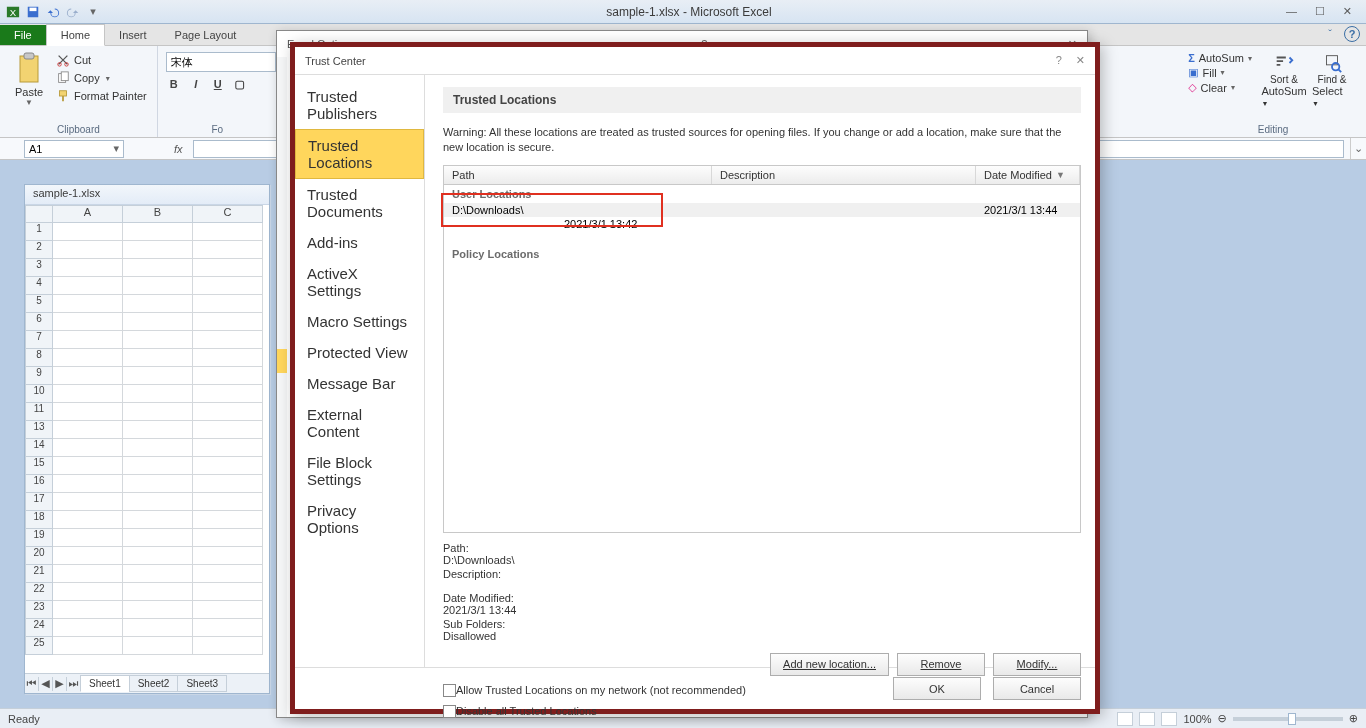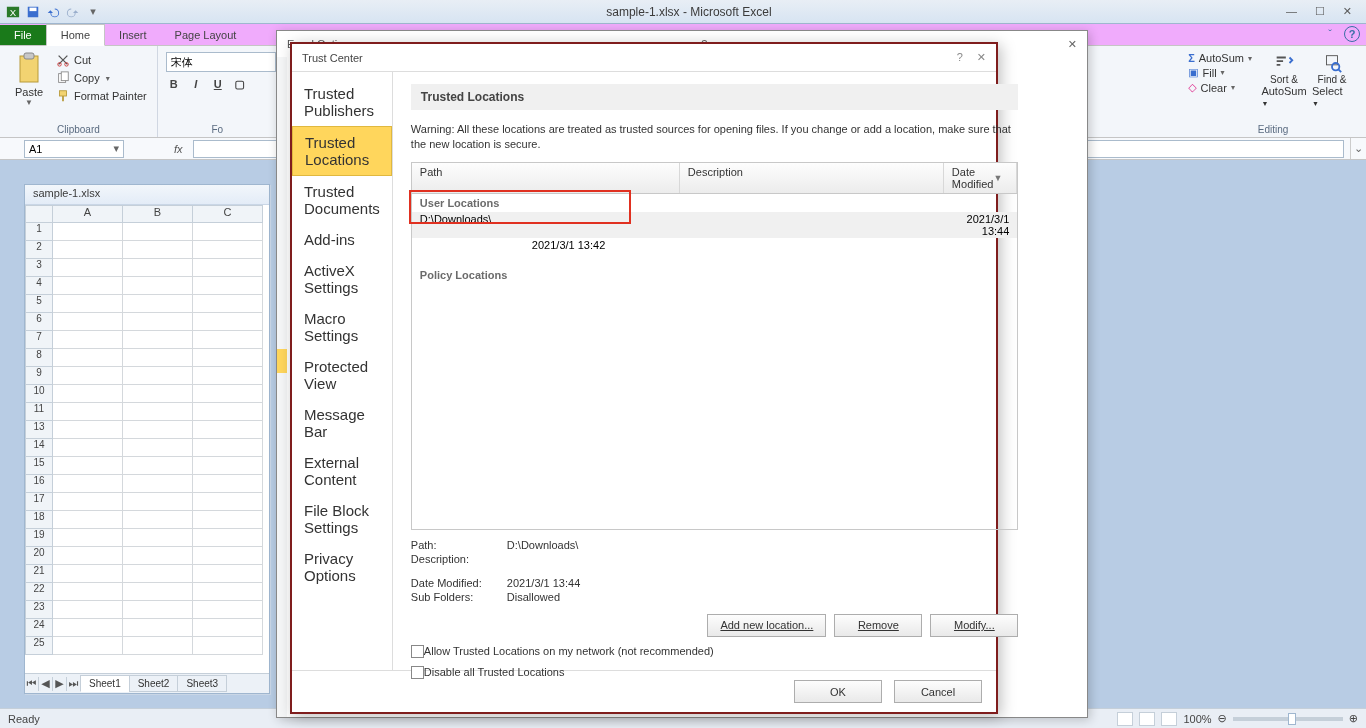--- a/index.html
+++ b/index.html
@@ -8,21 +8,21 @@
 
 .titlebar { height: 24px; background: linear-gradient(#e8eef5,#d7e4f2); display: flex; align-items: center; border-bottom: 1px solid #9fb6cf; }
 .qat { display: flex; align-items: center; gap: 2px; padding: 0 4px; }
 .qat-icon { width: 18px; height: 18px; display: inline-flex; align-items: center; justify-content: center; color: #2a6e2a; }
 .qat-icon svg { width: 14px; height: 14px; }
 .app-title { flex: 1; text-align: center; color: #3b3b3b; font-size: 12px; }
 .win-ctl { display: flex; gap: 18px; padding: 0 14px; color: #5a5a5a; }
 .win-ctl span { cursor: default; }
 
 
-.ribbon-tabs { height: 22px; background: #f0abfc; display: flex; align-items: flex-end; border-bottom: 1px solid #c5c5c5; position: relative; }
+.ribbon-tabs { height: 22px; background: #e5e5e5; display: flex; align-items: flex-end; border-bottom: 1px solid #c5c5c5; position: relative; }
 .tab { padding: 4px 14px; color: #444; }
 .tab.file { background: #1a7a1a; color: #fff; border-radius: 0; }
 .tab.active { background: #fff; border: 1px solid #c5c5c5; border-bottom: 1px solid #fff; margin-bottom: -1px; }
 .ribbon-tabs .help { position: absolute; right: 6px; top: 2px; display: flex; gap: 6px; color: #3a6ea5; }
 .help span { width: 16px; height: 16px; display: inline-flex; align-items: center; justify-content: center; border: 1px solid transparent; }
 
 
 .ribbon { height: 92px; background: #f3f6fa; border-bottom: 1px solid #c5c5c5; display: flex; }
 .group { border-right: 1px solid #d0d7e2; padding: 2px 8px 0 8px; display: flex; flex-direction: column; position: relative; }
 .group-label { text-align: center; color: #5a6b80; font-size: 10px; padding: 2px 0; border-top: 0; margin-top: auto; }
@@ -80,21 +80,21 @@
 .zoom-slider .thumb { position: absolute; left: 50%; top: -4px; width: 8px; height: 12px; background: #fff; border: 1px solid #9fb6cf; }
 
 
 .modal-options { position: absolute; left: 276px; top: 30px; width: 812px; height: 688px; background: #fff; border: 1px solid #888; box-shadow: 2px 2px 10px rgba(0,0,0,.2); }
 .modal-options .mo-title { height: 26px; display: flex; align-items: center; padding: 0 10px; color: #555; }
 .modal-options .mo-title .x { margin-left: auto; color: #666; }
 .mo-sidebar-strip { position:absolute; left:0; top:26px; bottom:0; width:10px; background:#f5f6f7;}
 .mo-sel { position:absolute; left:0; top:318px; width:10px; height:24px; background:#ffd65c;}
 
 
-.modal-tc { position: absolute; left: 290px; top: 42px; width: 708px; height: 672px; background: #fff; border: 2px solid #7f1d1d; box-shadow: 3px 3px 14px rgba(0,0,0,.25); }
+.modal-tc { position: absolute; left: 290px; top: 42px; width: 810px; height: 672px; background: #fff; border: 5px solid #7f1d1d; box-shadow: 3px 3px 14px rgba(0,0,0,.25); }
 .tc-title { height: 28px; display: flex; align-items: center; padding: 0 10px; color: #444; border-bottom: 1px solid #ddd; font-size:12px;}
 .tc-title .right-ic { margin-left: auto; display: flex; gap: 14px; color: #888; }
 .tc-body { display: flex; height: calc(100% - 28px - 42px); }
 .tc-sidebar { width: 130px; background: #fff; border-right: 1px solid #ddd; padding: 6px 0; }
 .tc-side-item { padding: 7px 12px; color: #333; font-size: 15px; cursor: default; }
 .tc-side-item.sel { background: #ffd65c; border: 1px solid #e0b83f; }
 .tc-main { flex: 1; padding: 12px 14px 6px 18px; position: relative; }
 .tc-heading { background: #f0f0f0; padding: 6px 10px; color: #444; font-size: 12px; margin-bottom: 12px; font-weight:600;}
 .tc-warn { color: #333; font-size: 11px; margin-bottom: 10px; line-height: 1.35; }
 .loc-table { border: 1px solid #c8c8c8; height: 368px; }
@@ -104,21 +104,21 @@
 .col-desc { width: 264px; }
 .col-date { flex: 1; display:flex; align-items:center;}
 .col-date .sort { margin-left:auto; padding-right:6px; color:#777; font-size:9px;}
 .loc-body { font-size: 11px; }
 .loc-section { padding: 3px 8px; color: #6b6b6b; font-weight: 600; }
 .loc-row { display: flex; padding: 0 0; }
 .loc-row .c { padding: 1px 8px; }
 .loc-row.sel { background: #f0f0f0; }
 .highlight-box { position: absolute; border: 2px solid #e03020; pointer-events: none; }
 .details { margin-top: 8px; font-size: 11px; color: #333; }
-.details .drow { display: flex; padding: 1px 0; }
+.details .drow { display: flex; padding: 1px 0; flex-direction: column; }
 .details .dl { width: 96px; }
 .tc-buttons { display: flex; gap: 8px; justify-content: flex-end; margin-top: 10px; }
 .btn { min-width: 88px; height: 23px; background: linear-gradient(#fdfdfd,#e9e9e9); border: 1px solid #adadad; color: #333; font-size: 11px; display: inline-flex; align-items: center; justify-content: center; padding: 0 12px; }
 .chk { display: flex; align-items: center; margin-top: 8px; color: #333; }
 .chk .box { width: 13px; height: 13px; border: 1px solid #888; background: #fff; }
 .tc-footer { height: 42px; border-top: 1px solid #ddd; display: flex; align-items: center; justify-content: flex-end; gap: 12px; padding: 0 14px; }
 
 </style>
 </head>
 <body>

